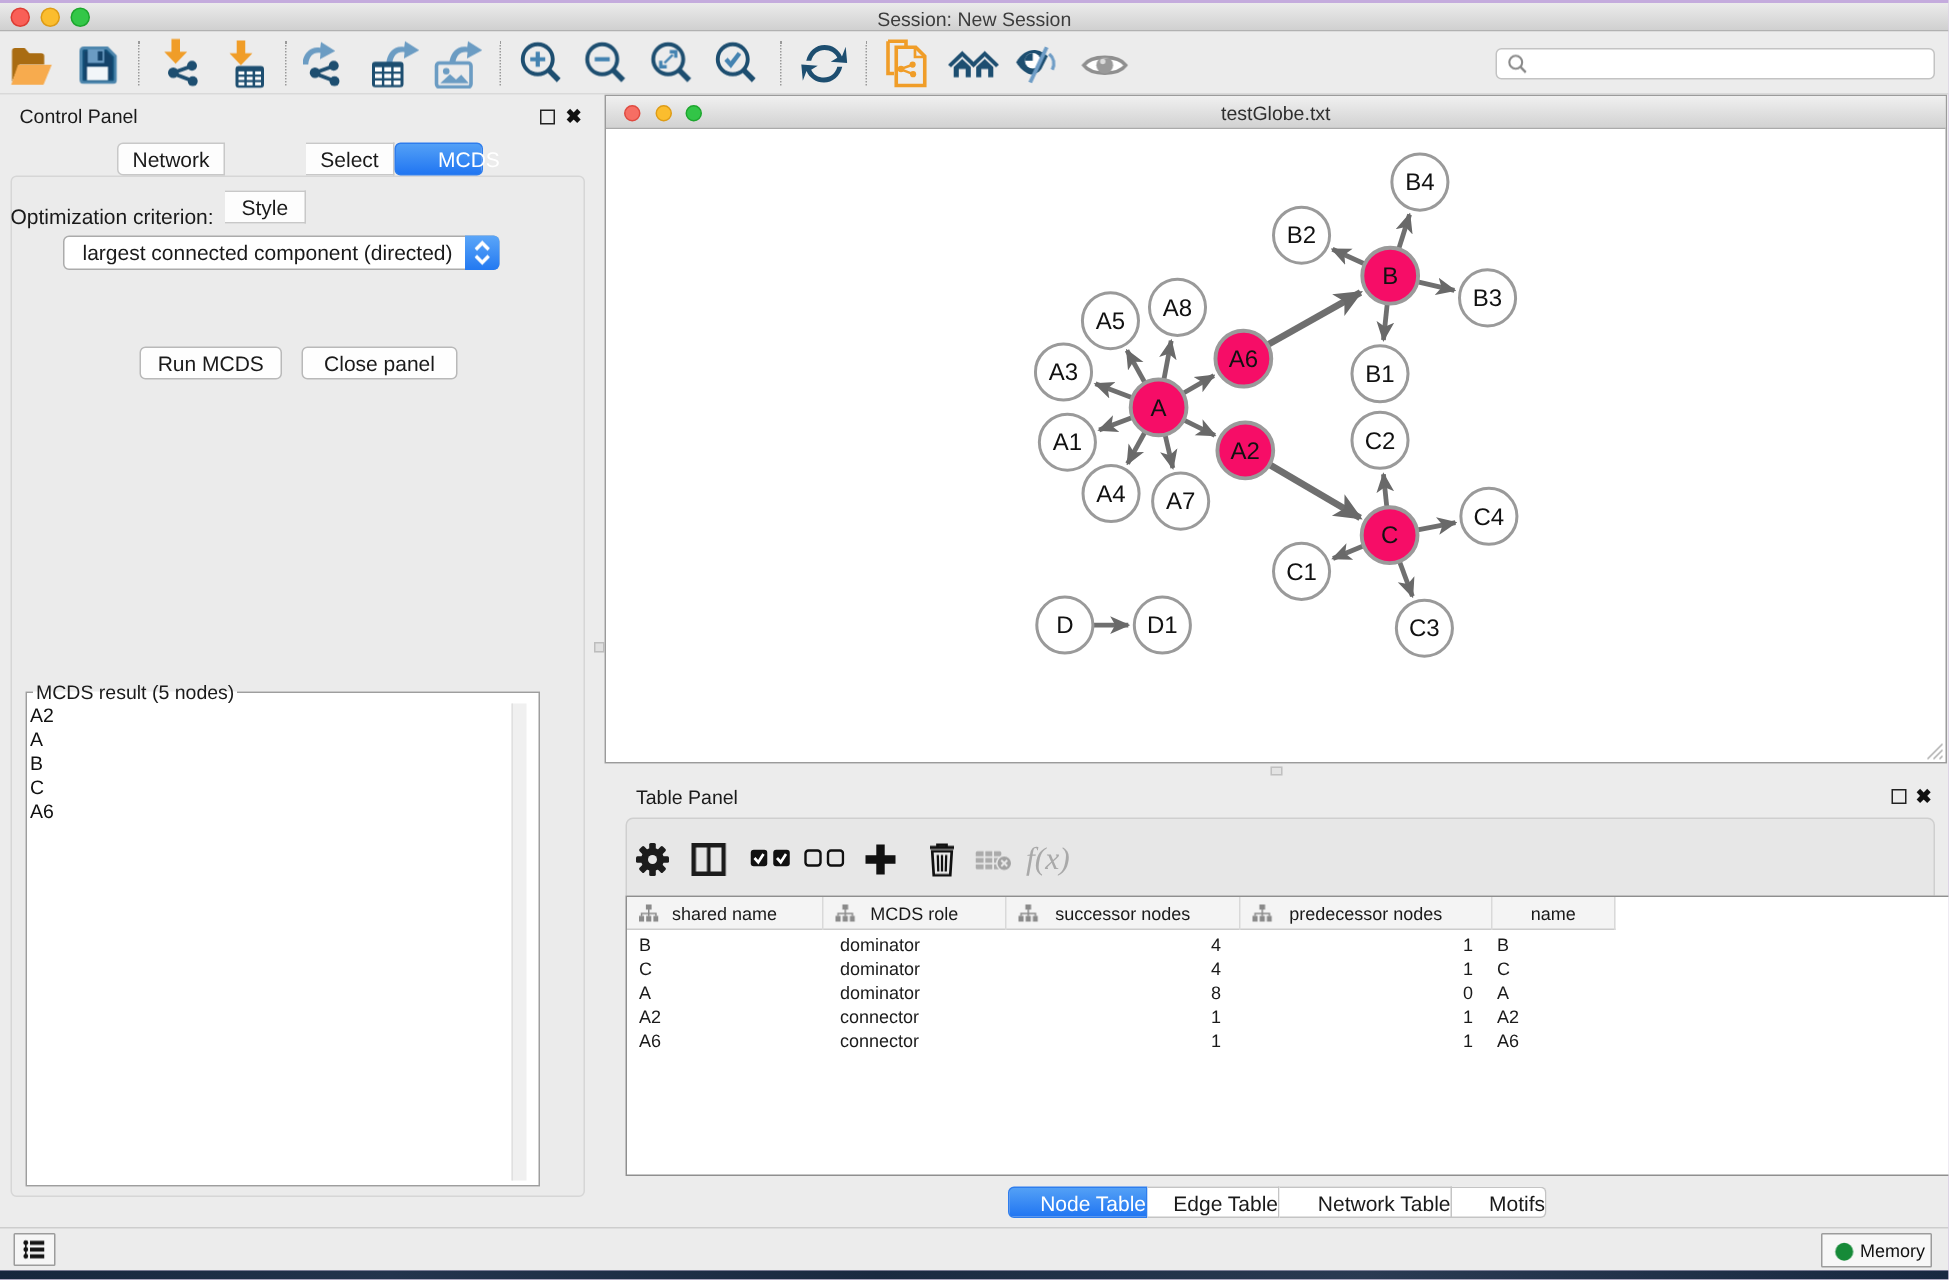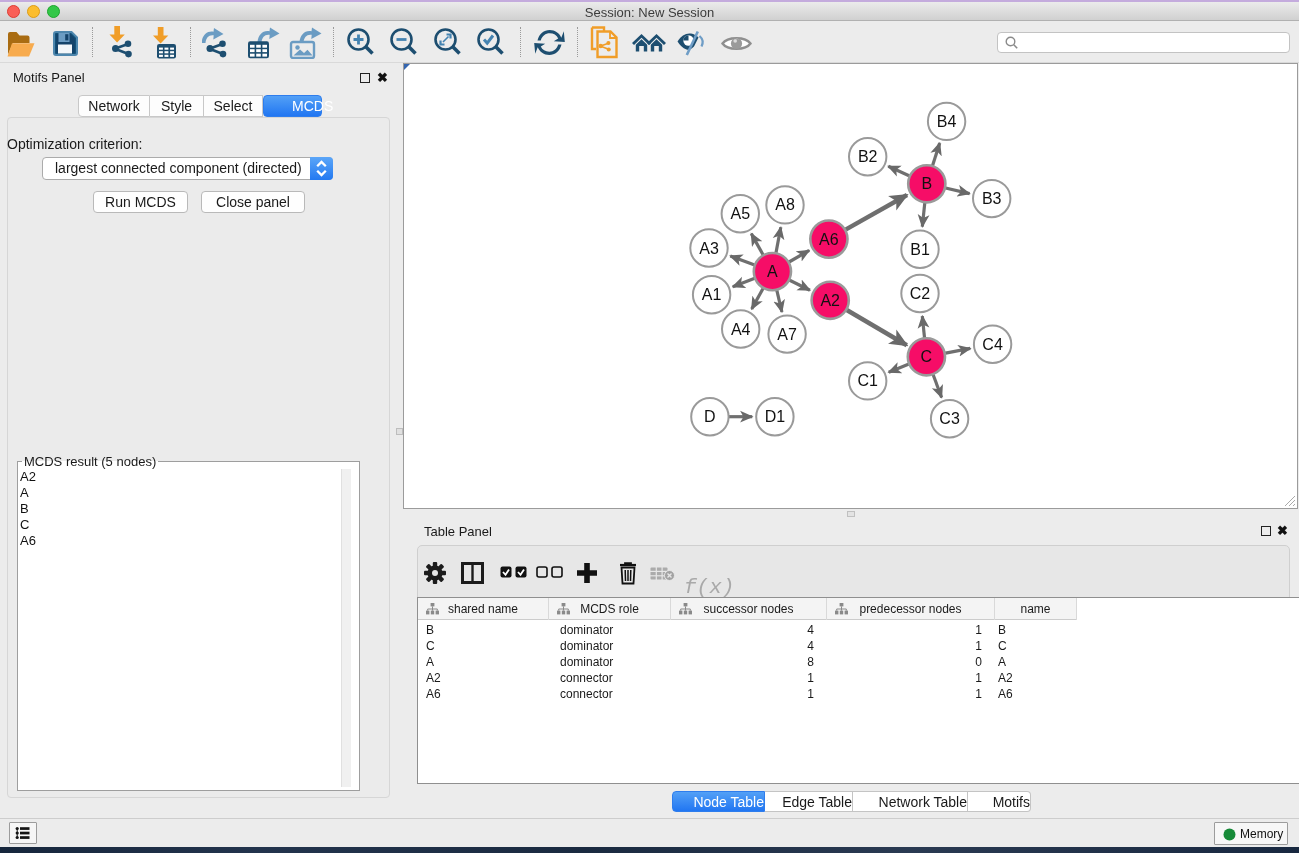--- a/index.html
+++ b/index.html
@@ -26,21 +26,21 @@
 #searchbox { position:absolute; left:997px; top:11px; width:293px; height:21px; background:#fff;
   border:1px solid #c3c3c3; border-radius:4px; }
 
 #cp-title { position:absolute; left:13px; top:70px; font-size:13px; color:#1a1a1a; }
 #cp-panel { position:absolute; left:7px; top:117px; width:383px; height:681px;
   background:#ebebeb; border:1px solid #d6d6d6; border-radius:4px; }
 .cptab { position:absolute; top:95px; height:22px; background:#fdfdfd; border:1px solid #c8c8c8;
   color:#1a1a1a; font-size:14px; text-align:center; line-height:21px; }
 .cptab.sel { background:linear-gradient(#53a0f6,#2176f2); color:#fff; border:1px solid #2e7ded; border-radius:4px; z-index:2; }
 .wbtn { position:absolute; background:#fefefe; border:1px solid #b9b9b9; border-radius:4px;
-  font-size:14px; color:#1a1a1a; text-align:center; }
+  font-size:14px; color:#1a1a1a; text-align:center;margin-top:40px; }
 
 .wfloat { position:absolute; width:10px; height:10px; border:1.5px solid #222; }
 .wclose { position:absolute; font-size:13px; font-weight:bold; color:#111; }
 
 #netframe { position:absolute; left:403px; top:63px; width:895px; height:446px;
   background:#fff; border:1px solid #9b9b9b; }
 #nettitle { position:absolute; left:0; top:0; width:100%; height:22px;
   background:linear-gradient(#f0f0f0,#d2d2d2); border-bottom:1px solid #aaa; }
 #nettitle .tl { width:11px; height:11px; top:6px; }
 #nettitle .t1 { left:12px; background:#f66e64; border:0.5px solid #df4a40; }
@@ -223,26 +223,26 @@
 <path d="M22.5 6 C25.5 8.5 26.5 12.5 24.5 16.5" stroke="#6f9dc6" stroke-width="2.2" fill="none"></path>
 </svg>
   <svg class="ticon" style="left:721px; top:13px;" width="31" height="19" viewBox="0 0 31 19">
 <path d="M1.5 9.5 C6.5 2.5 24.5 2.5 29.5 9.5 C24.5 16.5 6.5 16.5 1.5 9.5 Z" fill="#ffffff" stroke="#8f8f8f" stroke-width="2.4"></path>
 <circle cx="15.5" cy="9.5" r="5.6" fill="#9a9a9a"></circle>
 <path d="M12 7.2 A4.6 4.6 0 0 1 18.5 5.6 C17 4.6 13.5 5 12 7.2 Z" fill="#e8e8e8"></path>
 <circle cx="14.2" cy="7" r="1.8" fill="#dcdcdc"></circle>
 </svg>
 </div>
 
-<div id="cp-title">Motifs Panel</div>
+<div id="cp-title">Control Panel</div>
 <div class="wfloat" style="left:360px; top:73px;"></div>
 <div class="wclose" style="left:377px; top:70px;">✖</div>
 <div id="cp-panel"></div>
 <div class="cptab" style="left:78px; width:72px; border-radius:4px 0 0 4px;">Network</div>
-<div class="cptab" style="left:150px; width:54px; border-left:none;">Style</div>
+<div class="cptab" style="left:150px; width:54px; border-left:none;margin-top:32px;">Style</div>
 <div class="cptab" style="left:204px; width:59px; border-left:none;">Select</div>
 <div class="cptab sel" style="left:263px; width:59px;padding-left:28px;">MCDS</div>
 <div class="abs" style="left:7px; top:136px; width:383px; text-align:left; font-size:14px; color:#1a1a1a;">Optimization criterion:</div>
 <div class="abs" style="left:42px; top:157px; width:291px; height:23px; background:#fff; border:1px solid #ababab; border-radius:4px;">
   <div class="abs" style="left:12px; top:2px; font-size:14px; color:#1a1a1a;">largest connected component (directed)</div>
   <div class="abs" style="right:-1px; top:-1px; width:23px; height:23px; background:linear-gradient(#5ba6f8,#2379f1); border-radius:0 4px 4px 0;">
     <svg width="23" height="23" viewBox="0 0 23 23">
       <path d="M7.2 9.3 L11.5 5 L15.8 9.3" stroke="#fff" stroke-width="2.3" fill="none"></path>
       <path d="M7.2 13.7 L11.5 18 L15.8 13.7" stroke="#fff" stroke-width="2.3" fill="none"></path>
     </svg>
@@ -253,20 +253,26 @@
 <fieldset style="position:absolute; left:17px; top:454px; width:343px; height:337px; border:1px solid #9e9e9e; background:#fff; padding:0;">
   <legend style="font-size:13px; color:#1a1a1a; margin-left:4px; padding:0 2px;">MCDS result (5 nodes)</legend>
   <div class="abs" style="left:2px; top:0px; font-size:13px; color:#111; line-height:16px;">A2<br>A<br>B<br>C<br>A6</div>
   <div class="abs" style="right:8px; top:0px; width:10px; height:318px; background:#f0f0f0; border-left:1px solid #e0e0e0;"></div>
 </fieldset>
 
 <div class="abs" style="left:396px; top:428px; width:7px; height:7px; background:#e0e0e0; border:1px solid #bdbdbd;"></div>
 <div class="abs" style="left:847px; top:511px; width:8px; height:6px; background:#e3e3e3; border:1px solid #c0c0c0;"></div>
 <div id="netframe">
   <div class="abs" style="left:0; top:0; width:0; height:0; border-top:6px solid #3566b0; border-right:6px solid transparent;"></div>
+  <div id="nettitle">
+    <div class="tl t1"></div>
+      <div class="tl t2"></div>
+      <div class="tl t3"></div>
+    <div class="ttext">testGlobe.txt</div>
+  </div>
   <svg width="893" height="420" viewBox="404 86 893 420" style="position:absolute; left:0; top:23px;">
     <defs>
         <marker id="arr" viewBox="0 0 10 10" refX="9" refY="5" markerWidth="4.2" markerHeight="4.2" orient="auto-start-reverse">
           <path d="M 0 0.6 L 10 5 L 0 9.4 L 2.5 5 z" fill="#696969"></path>
         </marker>
       </defs>
     <line x1="763.6" y1="254.7" x2="751.3" y2="232.6" stroke="#6f6f6f" stroke-width="3.2" marker-end="url(#arr)"></line>
     <line x1="775.8" y1="252.7" x2="780.8" y2="226.2" stroke="#6f6f6f" stroke-width="3.2" marker-end="url(#arr)"></line>
     <line x1="755.3" y1="264.3" x2="730.3" y2="254.9" stroke="#6f6f6f" stroke-width="3.2" marker-end="url(#arr)"></line>
     <line x1="755.4" y1="277.1" x2="732.8" y2="285.7" stroke="#6f6f6f" stroke-width="3.2" marker-end="url(#arr)"></line>
@@ -384,21 +390,21 @@
 <rect x="0.5" y="0.5" width="17" height="12" rx="1" fill="#ababab"></rect>
 <g stroke="#e7e7e7" stroke-width="1.2">
       <line x1="0" y1="4.4" x2="18" y2="4.4"></line>
       <line x1="0" y1="8.8" x2="18" y2="8.8"></line>
       <line x1="6.3" y1="0" x2="6.3" y2="13"></line>
       <line x1="12.1" y1="0" x2="12.1" y2="13"></line>
     </g>
 <circle cx="19.5" cy="8.5" r="5" fill="#a2a2a2" stroke="#e7e7e7" stroke-width="1"></circle>
 <path d="M17.5 6.5 l4 4 M21.5 6.5 l-4 4" stroke="#e7e7e7" stroke-width="1.4"></path>
 </svg>
-<div class="abs" style="left:684px; top:560px; font-family:Liberation Mono, monospace; font-style:italic; font-size:21px; color:#a9a9a9;margin-top:16px;">f(x)</div>
+<div class="abs" style="left:684px; top:560px; font-family:Liberation Serif, serif; font-style:italic; font-size:21px; color:#a9a9a9;">f(x)</div>
 <div id="tp-table">
   <div id="tp-header" style="width:659px;">
   <div class="th" style="left:0px; width:131px;"><svg width="13" height="12" viewBox="0 0 13 12" class="abs" style="left:8px; top:5px;">
 <g fill="#8a8a8a">
             <rect x="4.6" y="0" width="3.8" height="3.4"></rect>
             <rect x="0" y="7.6" width="3.4" height="3.8"></rect>
             <rect x="4.8" y="7.6" width="3.4" height="3.8"></rect>
             <rect x="9.6" y="7.6" width="3.4" height="3.8"></rect>
           </g>
 <path d="M6.5 3.4 V6 M1.7 7.6 V6 H11.3 V7.6 M6.5 6 V7.6" stroke="#8a8a8a" stroke-width="1" fill="none"></path>

